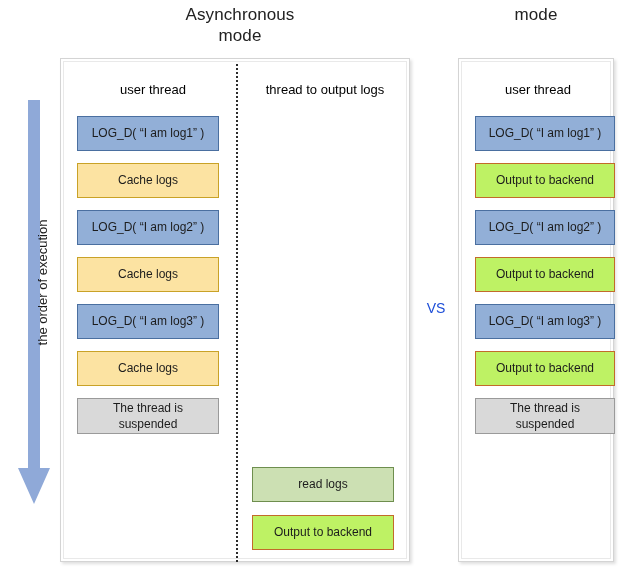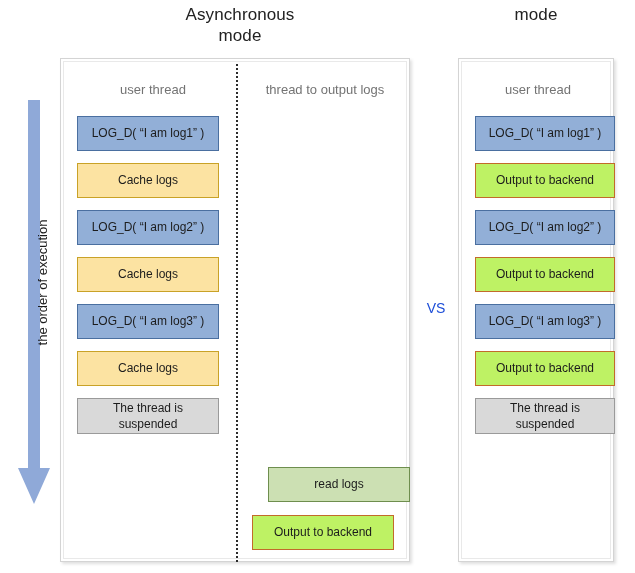--- a/index.html
+++ b/index.html
@@ -62,21 +62,21 @@
     height: 498px;
     border-left: 2px dotted #2b2b2b;
   }
 
   
   .col-header {
     position: absolute;
     text-align: center;
     font-size: 13px;
     line-height: 16px;
-    color: #737373;
+    color: #000000;
   }
   #hdr-user-thread-async { left: 6px;  top: 20px; width: 166px; }
   #hdr-output-thread     { left: 176px; top: 20px; width: 170px; }
   #hdr-user-thread-sync  { left: 0px;  top: 20px; width: 152px; }
 
   
   .box {
     position: absolute;
     box-sizing: border-box;
     border-width: 1px;
@@ -161,21 +161,21 @@
 
       <div class="box blue" style="left:13px;  top:54px;  width:142px; height:35px;">LOG_D( “I am log1” )</div>
       <div class="box yellow" style="left:13px;  top:101px; width:142px; height:35px;">Cache logs</div>
       <div class="box blue" style="left:13px;  top:148px; width:142px; height:35px;">LOG_D( “I am log2” )</div>
       <div class="box yellow" style="left:13px;  top:195px; width:142px; height:35px;">Cache logs</div>
       <div class="box blue" style="left:13px;  top:242px; width:142px; height:35px;">LOG_D( “I am log3” )</div>
       <div class="box yellow" style="left:13px;  top:289px; width:142px; height:35px;">Cache logs</div>
       <div class="box gray two-line" style="left:13px; top:336px; width:142px; height:36px; white-space:pre-line;">The thread is
 suspended</div>
 
-      <div class="box green" style="left:188px; top:405px; width:142px; height:35px;margin-left:16px;">read logs</div>
+      <div class="box green" style="left:188px; top:405px; width:142px; height:35px;">read logs</div>
       <div class="box orange" style="left:188px; top:453px; width:142px; height:35px;">Output to backend</div>
     </div>
   </div>
 
   <div id="vs-label">VS</div>
 
   <div class="panel" id="sync-panel">
     <div class="panel-inner">
 
       <div class="col-header" id="hdr-user-thread-sync">user thread</div>

